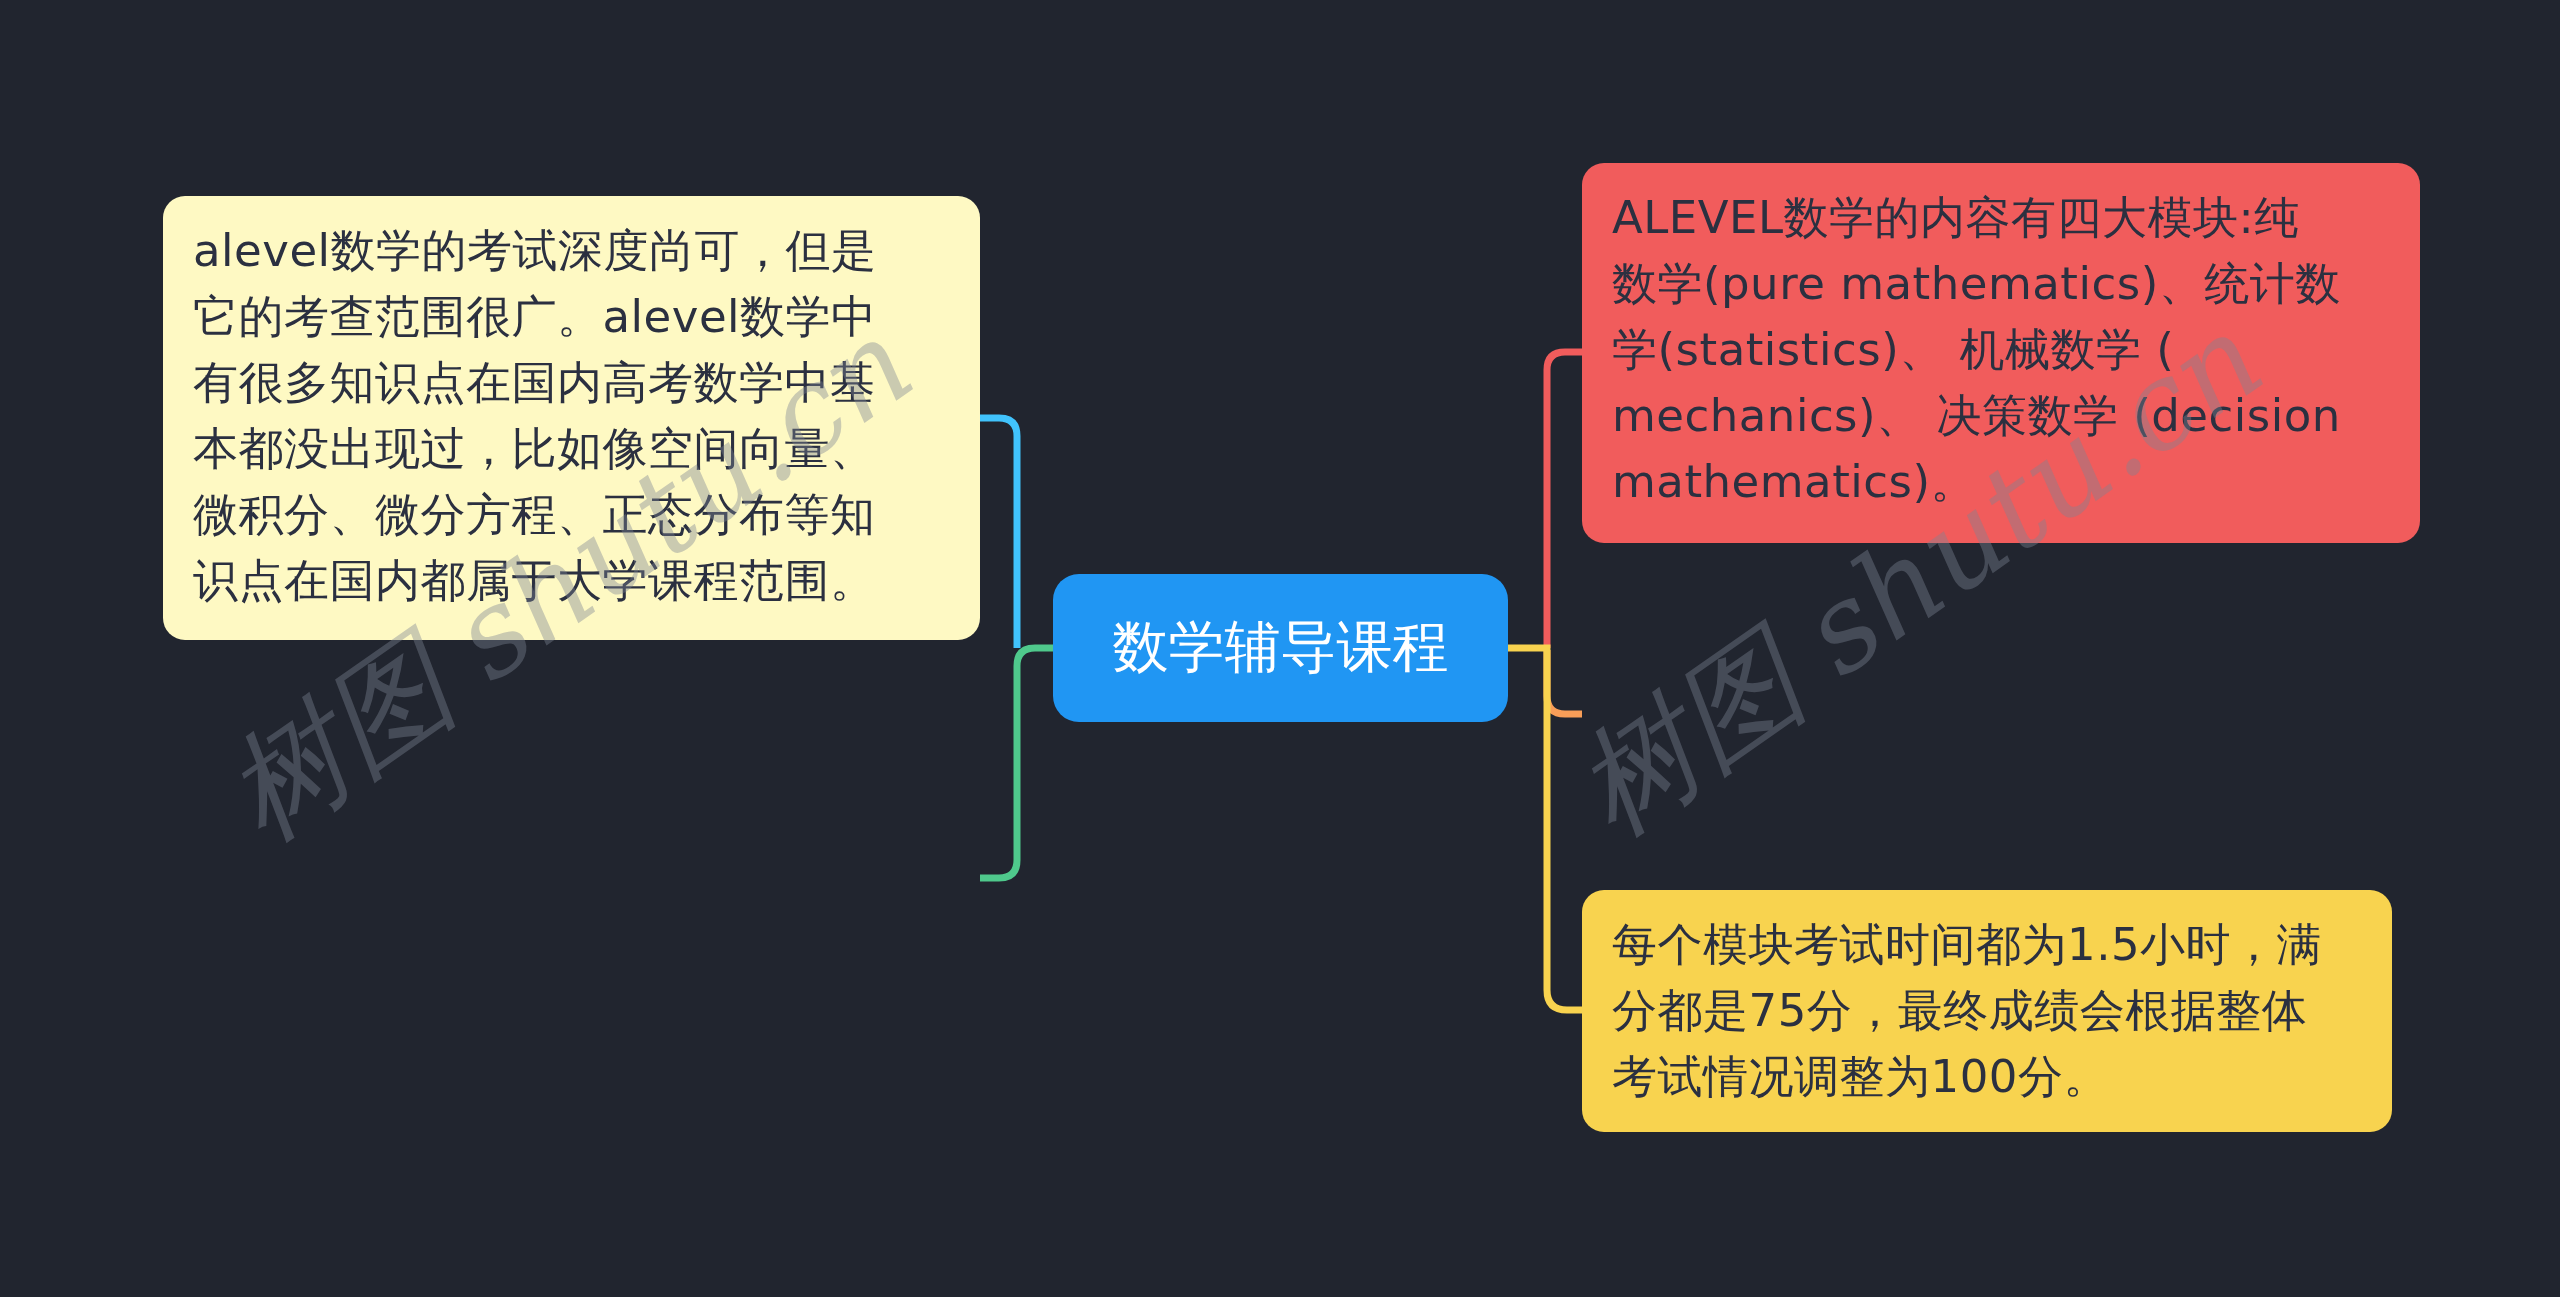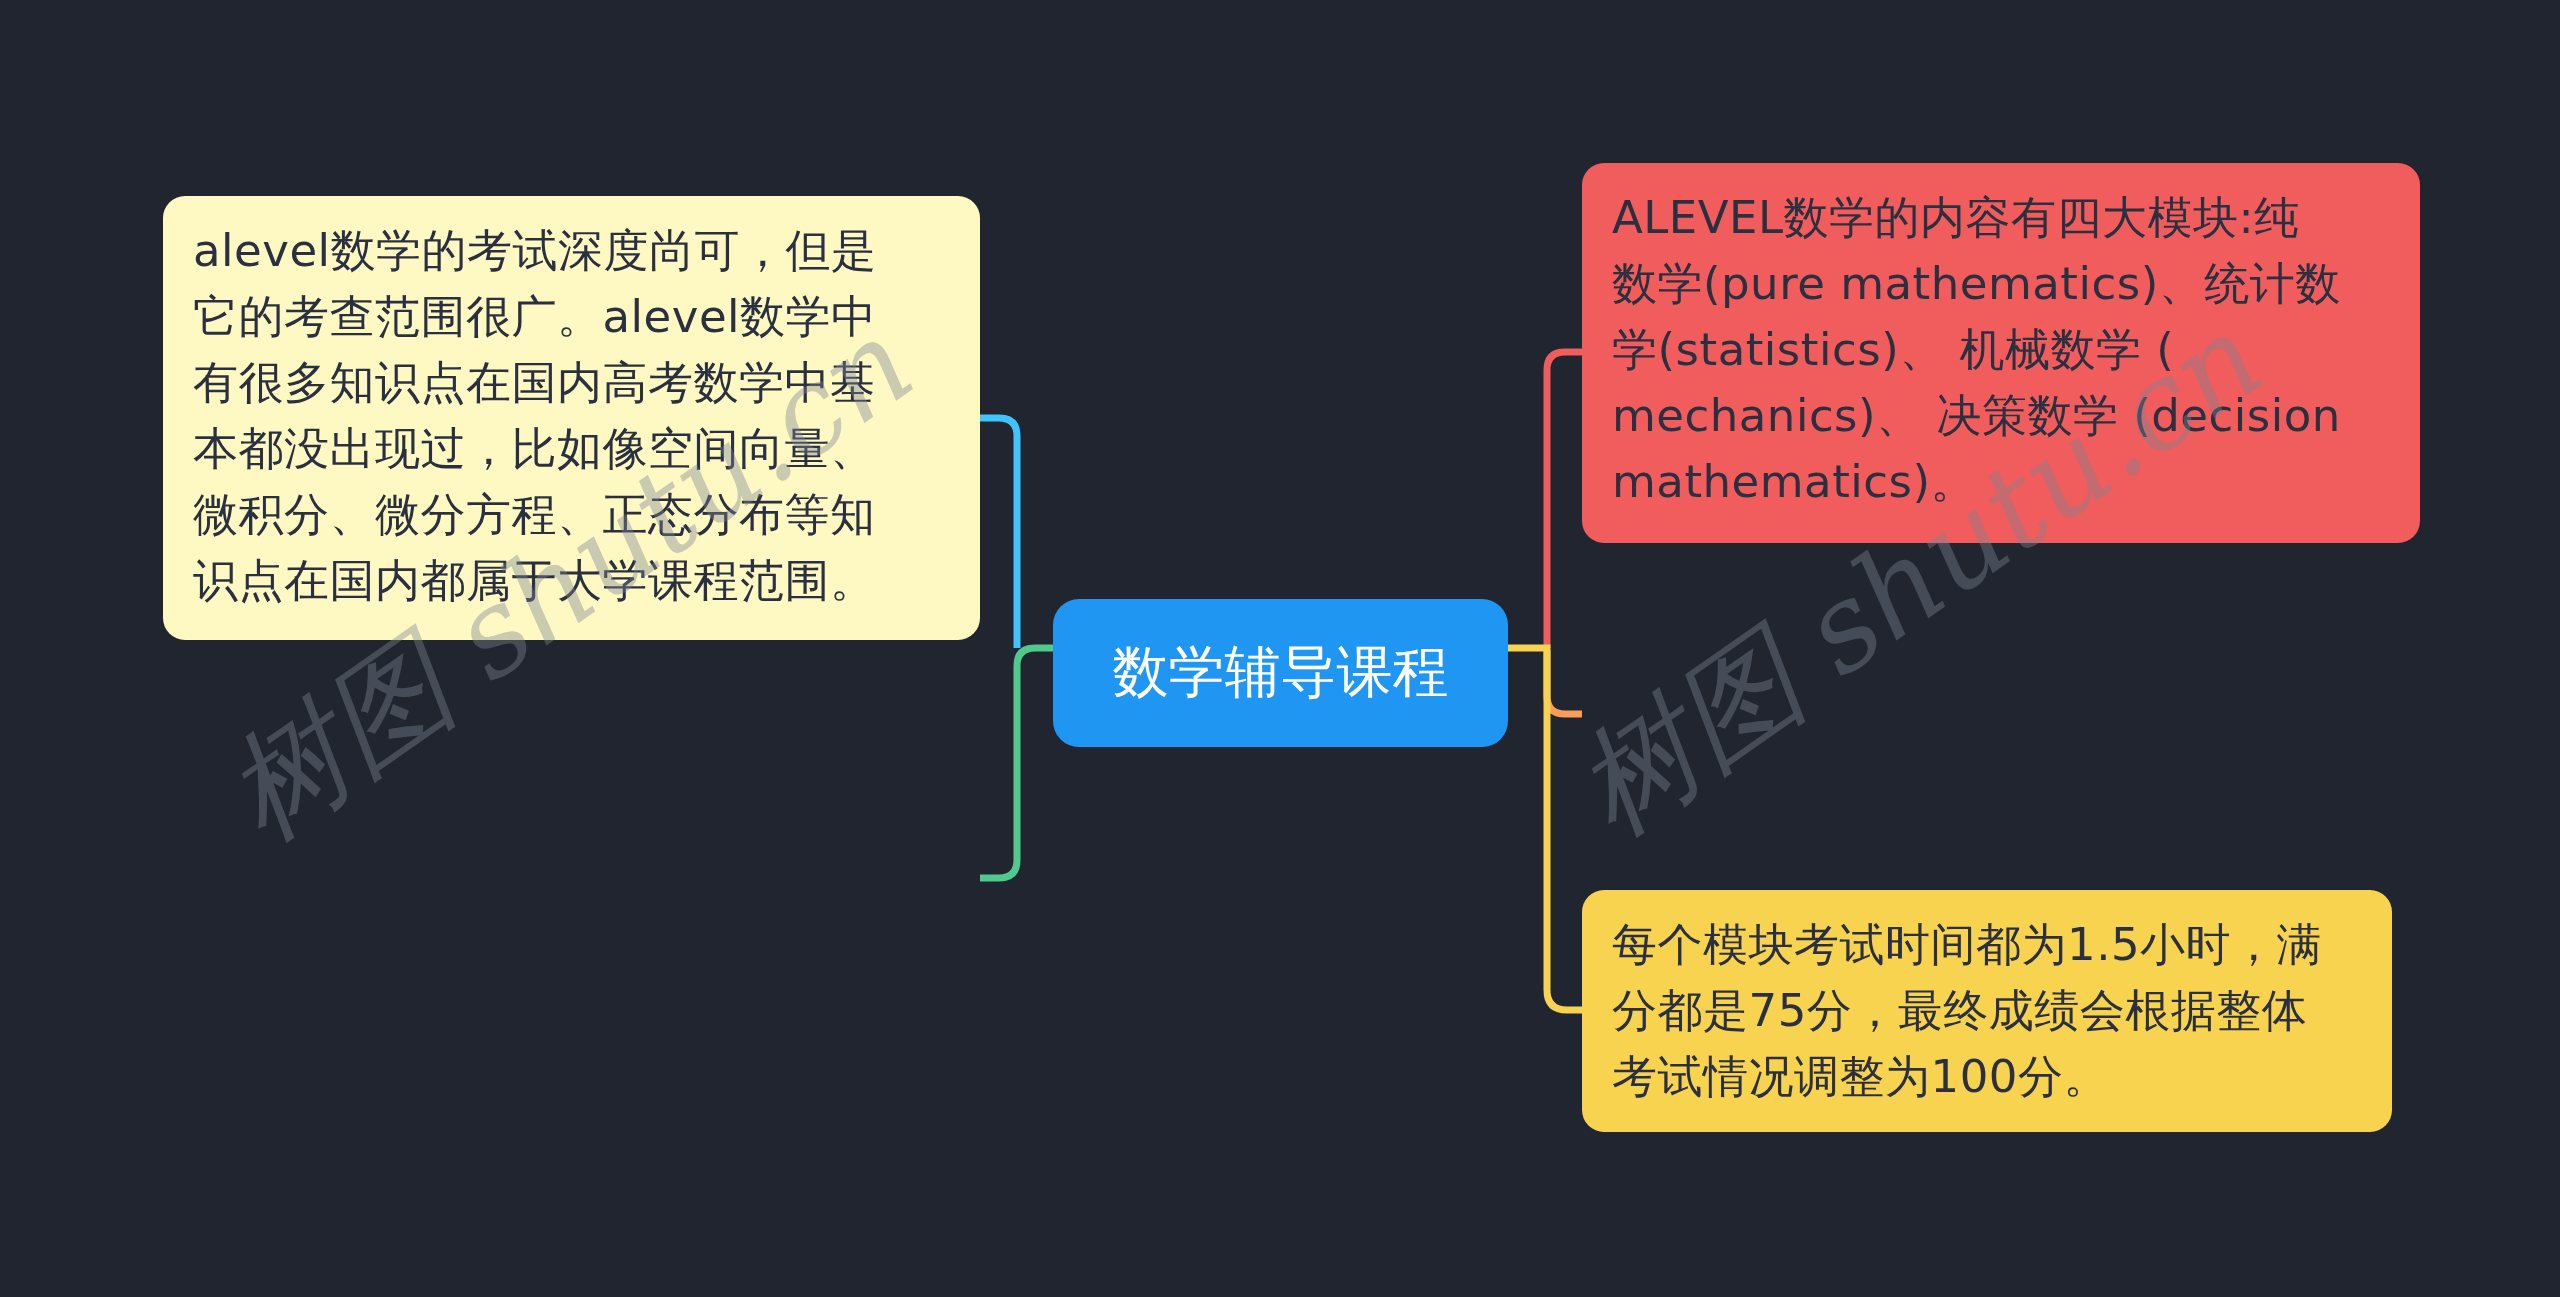--- a/index.html
+++ b/index.html
@@ -63,21 +63,21 @@
   </svg>
 
   <div class="node node-intro" style="background-color: #fef9c3; color: rgb(43, 48, 64);">alevel数学的考试深度尚可，但是
 它的考查范围很广。alevel数学中
 有很多知识点在国内高考数学中基
 本都没出现过，比如像空间向量、
 微积分、微分方程、正态分布等知
 识点在国内都属于大学课程范围。</div>
 
 
-  <div class="root-node" style="background-color: rgb(32, 150, 243); color: rgb(255, 255, 255); margin-top: 25px;">数学辅导课程</div>
+  <div class="root-node" style="background-color: rgb(32, 150, 243); color: rgb(255, 255, 255);">数学辅导课程</div>
 
   <div class="node node-modules" style="background-color: rgb(241, 92, 92); color: rgb(43, 48, 64);">ALEVEL数学的内容有四大模块:纯
 数学(pure mathematics)、统计数
 学(statistics)、 机械数学 (
 mechanics)、 决策数学 (decision
 mathematics)。</div>
 
 
   <div class="node node-exam" style="background-color: rgb(248, 211, 79); color: rgb(43, 48, 64);">每个模块考试时间都为1.5小时，满
 分都是75分，最终成绩会根据整体

